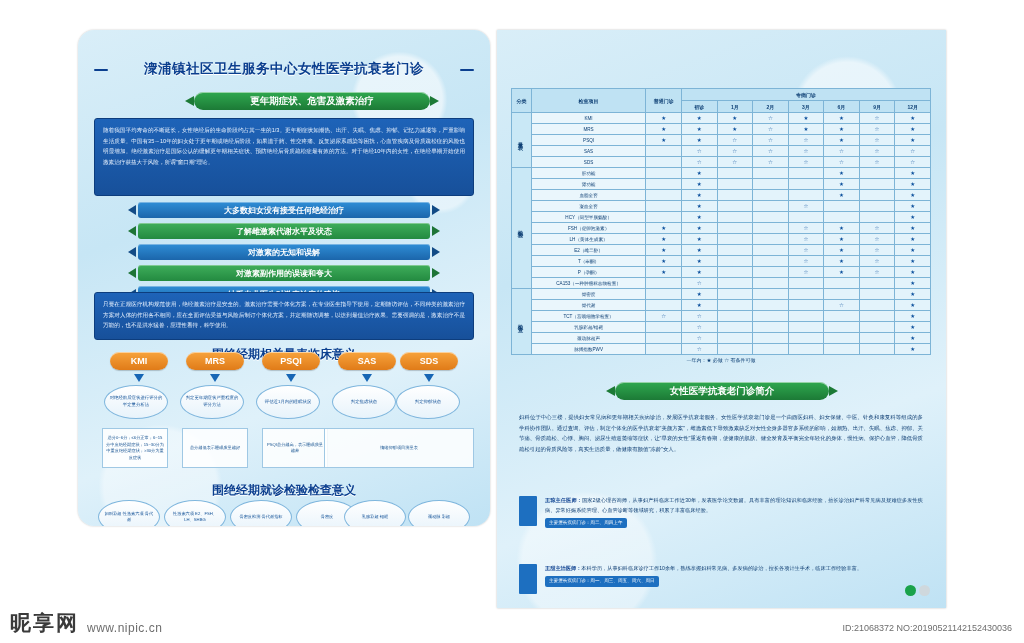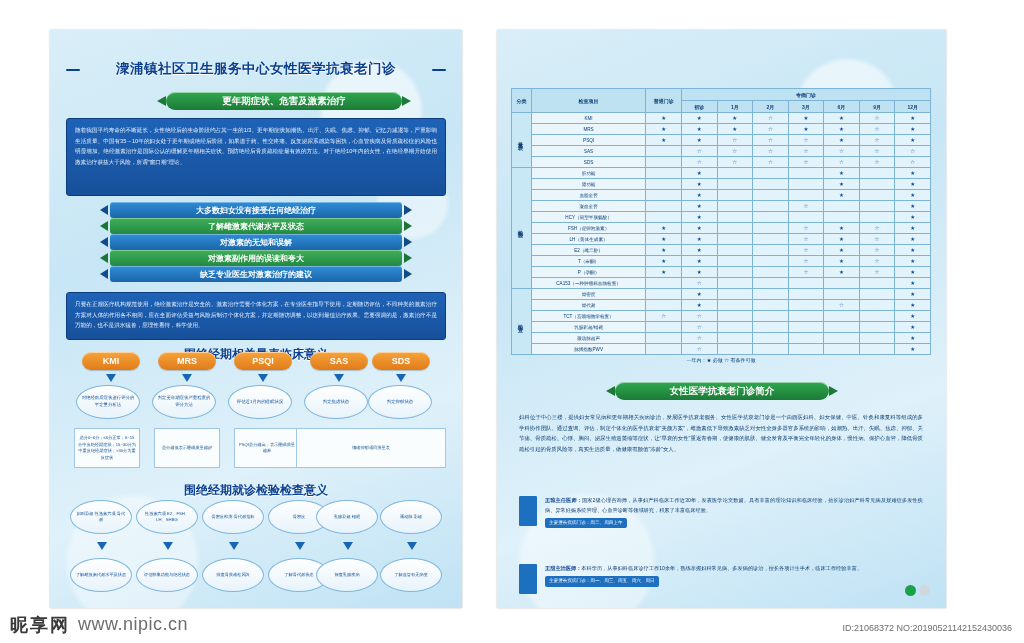--- a/index.html
+++ b/index.html
@@ -16,21 +16,21 @@
   .page{
     position:absolute;
     background:
       radial-gradient(circle at 78% 14%, rgba(255,255,255,0.55) 0 8%, rgba(255,255,255,0) 9%),
       radial-gradient(circle at 88% 30%, rgba(255,255,255,0.45) 0 6%, rgba(255,255,255,0) 7%),
       radial-gradient(circle at 20% 92%, rgba(255,255,255,0.40) 0 10%, rgba(255,255,255,0) 11%),
       linear-gradient(160deg,#d9eef8 0%, #c7e6f5 35%, #dff1fa 70%, #bfe2f4 100%);
     box-shadow:0 0 2px rgba(0,0,0,0.25);
     overflow:hidden;
   }
-  #page-left{left:50px;top:30px;width:412px;height:578px;}
+  #page-left{left:78px;top:30px;width:412px;height:496px;border-radius:16px;}
   #page-right{left:497px;top:30px;width:449px;height:578px;}
 
   
   .main-title{
     position:absolute;left:18px;top:26px;width:376px;height:26px;
     display:flex;align-items:center;justify-content:center;
     color:#0b3f8f;font-weight:bold;font-size:13.5px;letter-spacing:0.5px;
     text-shadow:0 1px 0 #fff;
   }
   .main-title::before,.main-title::after{
@@ -60,21 +60,21 @@
   .para-box{
     position:absolute;left:16px;top:88px;width:380px;height:78px;
     background:linear-gradient(#1e63b8,#17509a);
     border:1px solid #0d3d7d;border-radius:3px;
     padding:6px 8px;box-sizing:border-box;
     color:#eaf3ff;font-size:5.6px;line-height:1.9;text-align:justify;
   }
 
   .bullets{position:absolute;left:60px;top:172px;width:292px;}
   .bullet{
-    position:relative;height:16px;border-radius:3px;
+    position:relative;height:16px;margin-bottom:5px;border-radius:3px;
     display:flex;align-items:center;justify-content:center;
     color:#fff;font-size:8px;font-weight:bold;
     box-shadow:inset 0 1px 0 rgba(255,255,255,0.35);
   }
   .b1{background:linear-gradient(#2f8ed6,#1b66ab);}
   .b2{background:linear-gradient(#3fae5b,#238a40);}
   .b3{background:linear-gradient(#2f8ed6,#1b66ab);}
   .b4{background:linear-gradient(#3fae5b,#238a40);text-align:right;}
   .b5{background:linear-gradient(#2f8ed6,#1b66ab);}
   .bullet::before,.bullet::after{
@@ -208,22 +208,22 @@
   .logo{
     position:absolute;right:16px;bottom:12px;display:flex;align-items:center;gap:3px;
   }
   .logo .dot{width:11px;height:11px;border-radius:50%;background:#1aa24a;}
   .logo .dot2{width:11px;height:11px;border-radius:50%;background:#cfd8dd;}
 
   
   .footer-brand{
     position:absolute;left:10px;bottom:6px;display:flex;align-items:flex-end;gap:8px;
   }
-  .fb-cn{font-size:18px;color:#3a3a3a;font-weight:bold;letter-spacing:2px;}
-  .fb-en{font-size:18px;color:#6d6d6d;letter-spacing:0.5px;padding-bottom:2px;}
+  .fb-cn{font-size:21px;color:#3a3a3a;font-weight:bold;letter-spacing:2px;}
+  .fb-en{font-size:12px;color:#6d6d6d;letter-spacing:0.5px;padding-bottom:2px;}
   .footer-id{
     position:absolute;right:12px;bottom:10px;font-size:9px;color:#6d6d6d;
   }
 </style>
 </head>
 <body>
 
 <div class="stage">
 
   <div class="page" id="page-left">

